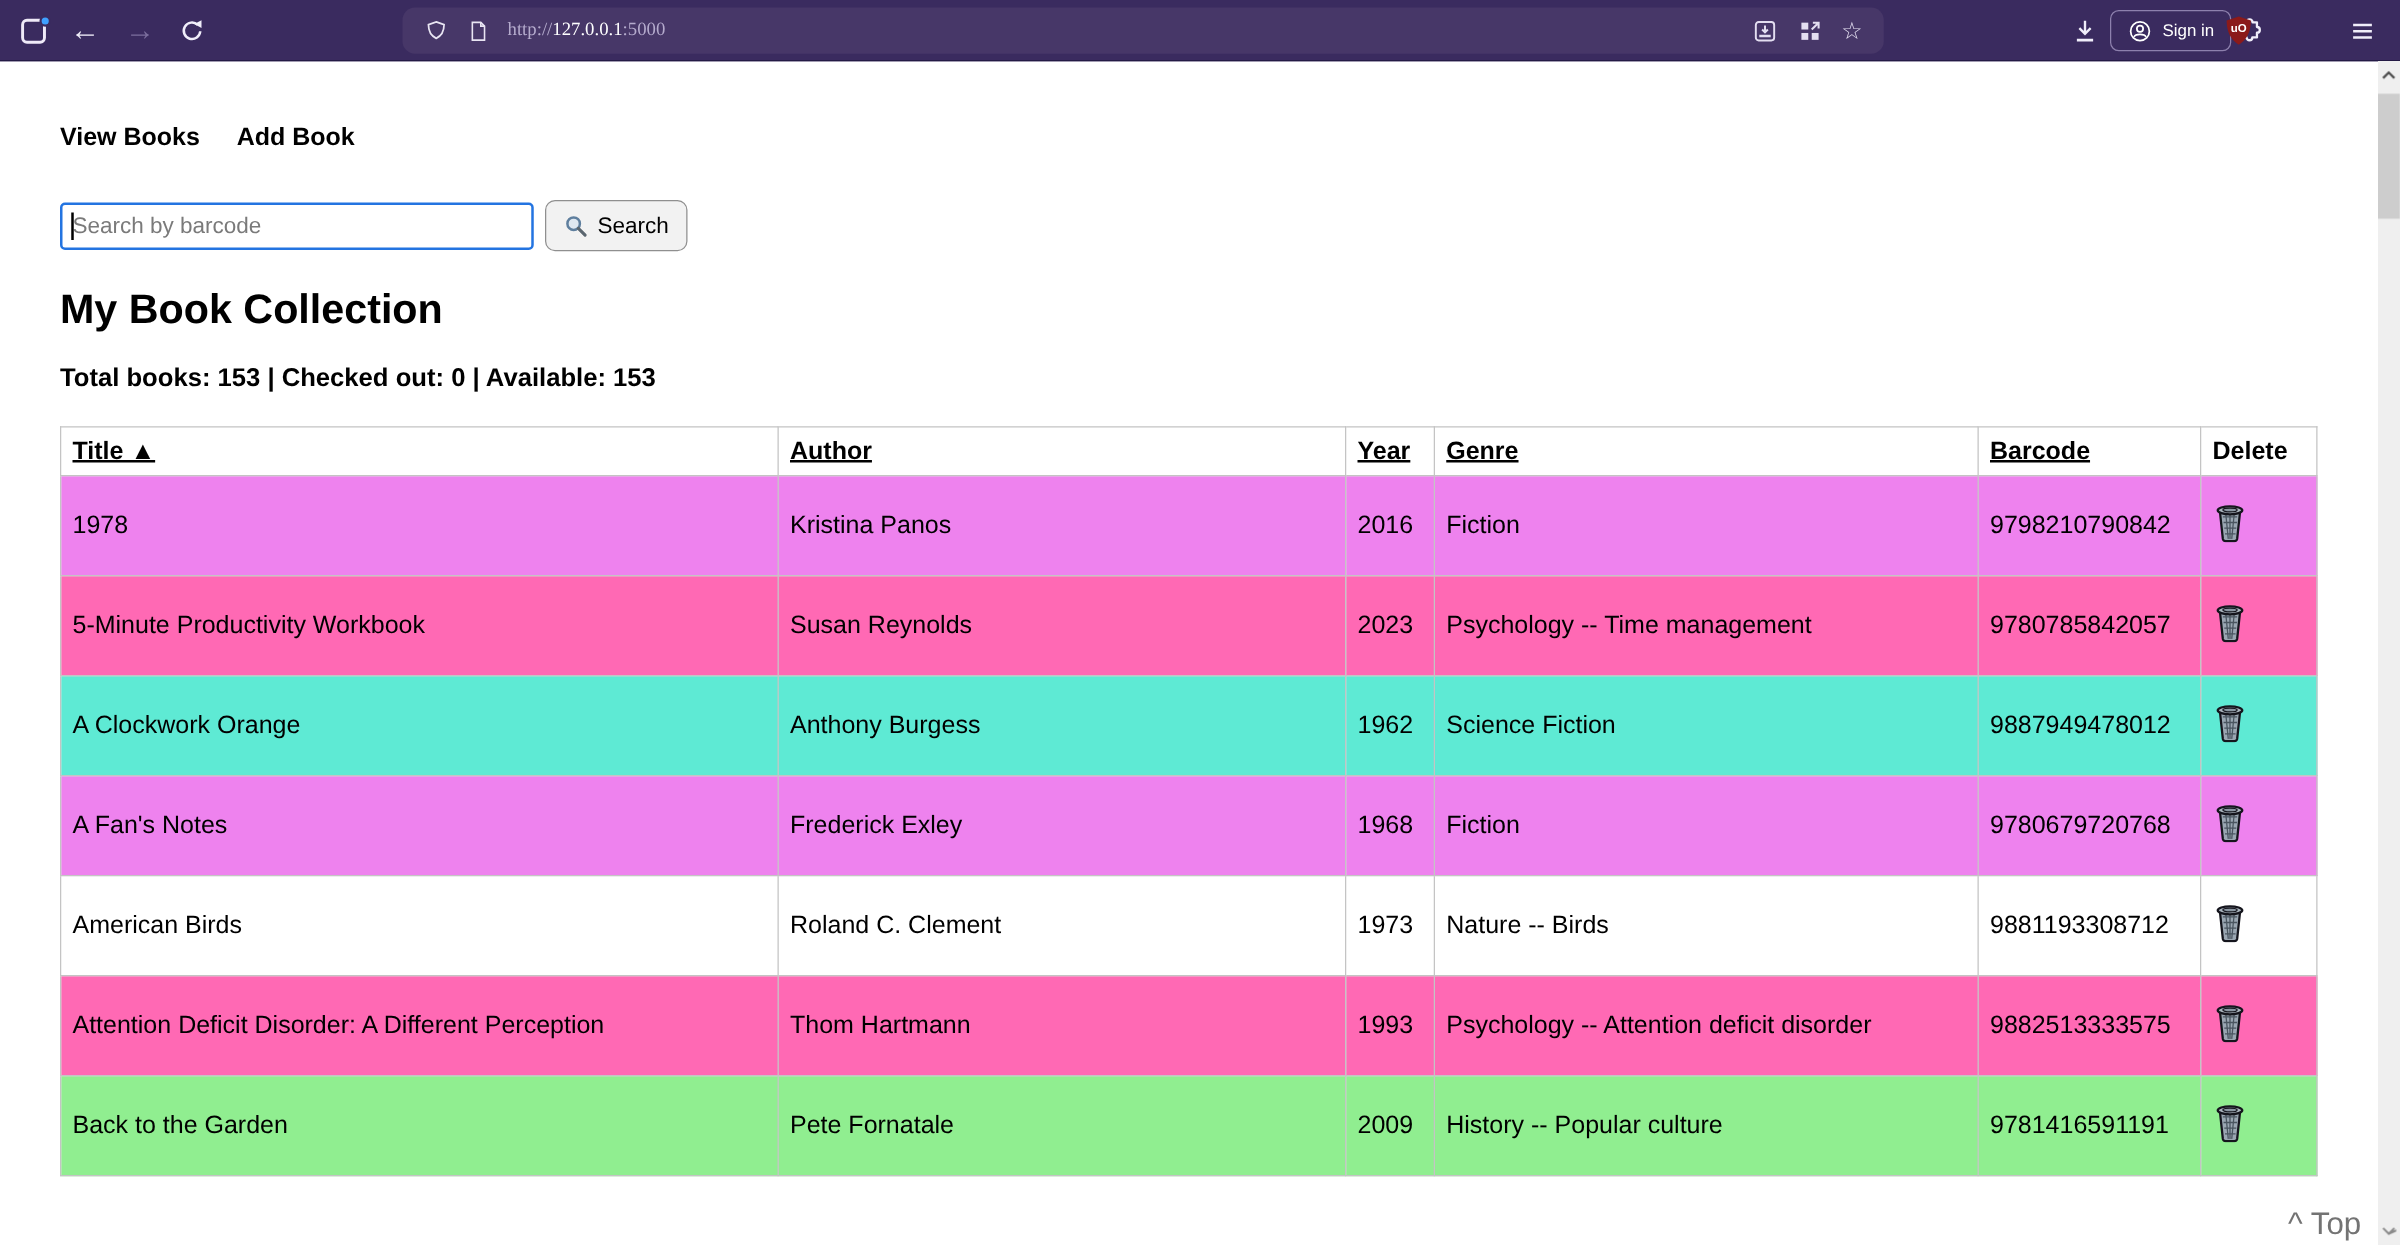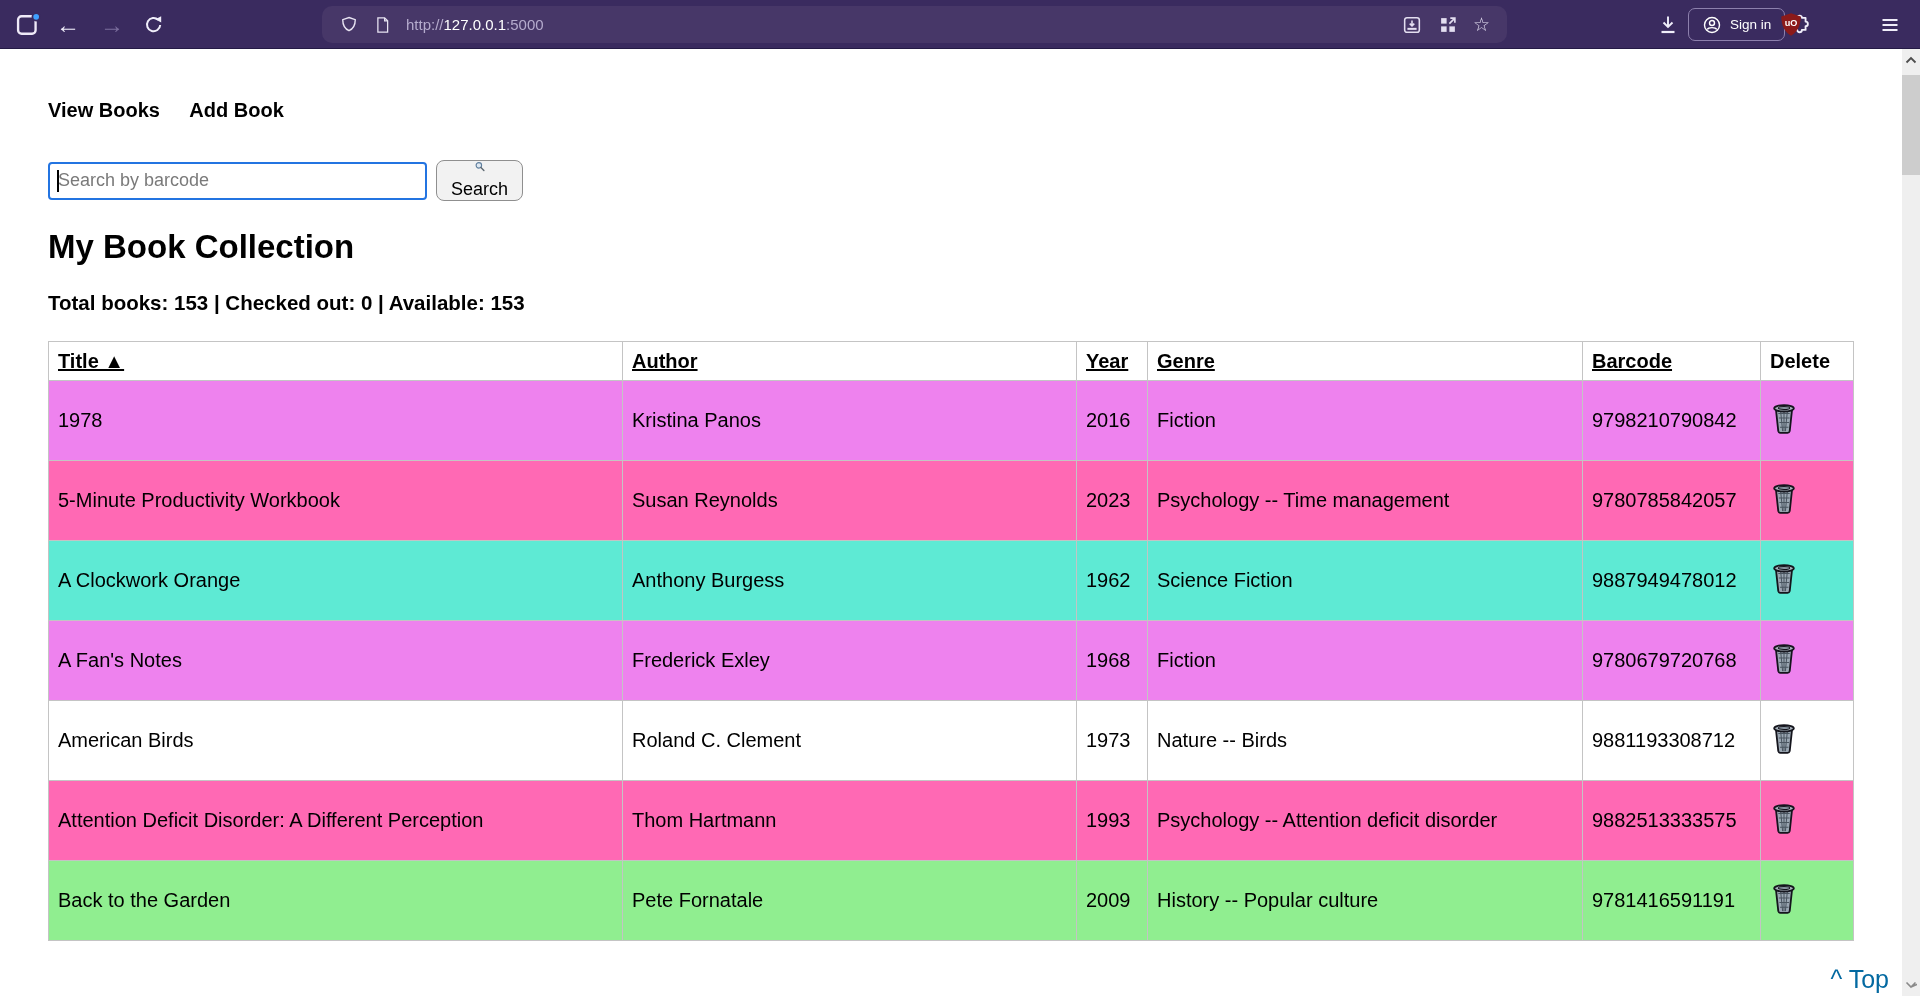--- a/index.html
+++ b/index.html
@@ -9,21 +9,21 @@
   
   .chrome { position:relative; width:1920px; height:49px; background:#3a2b5f;
     border-bottom:1px solid #241a45; }
   .chrome .abs { position:absolute; top:0; height:49px; display:flex; align-items:center; }
   .appicon { left:14px; }
   .navbtn { color:#f0eefa; font-size:24px; line-height:49px; cursor:pointer; user-select:none; }
   .back { left:56px; }
   .fwd  { left:100px; color:#7b6e9d; }
   .reload { left:142px; }
   .urlbar { position:absolute; left:322px; top:6px; width:1185px; height:37px;
-    background:#473768; border-radius:10px; display:flex; align-items:center; padding:0 10px; }
+    background:#473768; border-radius:10px; display:flex; align-items:center; padding:0 10px;font-family:Liberation Serif, serif; }
   .urlbar .sp { margin:0 7px; display:flex; align-items:center; }
   .urltext { margin-left:8px; font-size:15px; color:#ffffff; white-space:nowrap; }
   .urldim { color:#b5abcd; }
   .urlbar .grow { flex:1; }
   .star { font-size:19px; color:#e3def0; }
   .signin { position:absolute; left:1688px; top:8px; height:33px; display:flex; align-items:center;
     gap:8px; padding:12px 13px; border:1px solid #8d80ad; border-radius:7px; color:#ffffff;
     font-size:13.5px; cursor:pointer; }
   .ico { display:flex; align-items:center; justify-content:center; cursor:pointer; }
   .dl { left:1656px; } .puzzle { left:1788px; } .ublock { left:1778px; } .menu { left:1878px; }
@@ -32,36 +32,36 @@
   .page { padding:50px 0 0 48px; }
   .topnav a { font-size:20px; font-weight:bold; color:#000; text-decoration:none; margin-right:25px; cursor:pointer; }
   .searchrow { margin-top:38px; display:flex; align-items:center; }
   .searchbox { position:relative; width:379px; height:38px; }
   .searchbox input { width:379px; height:38px; border:2px solid #2374e1; border-radius:4px;
     padding:0 8px; font-size:18px; font-family:"Liberation Sans", sans-serif; outline:none; color:#000; }
   .searchbox input::placeholder { color:#7a7a7a; }
   .caret { position:absolute; left:9px; top:8px; width:1.5px; height:22px; background:#000; }
   .searchbtn { margin-left:9px; height:41px; padding:0 14px; background:#f2f2f2;
     border:1px solid #8f8f8f; border-radius:8px; font-size:18px; color:#000;
-    display:flex; align-items:center; gap:7px; cursor:pointer; font-family:"Liberation Sans", sans-serif;flex-direction:column; }
+    display:flex; align-items:center; gap:7px; cursor:pointer; font-family:"Liberation Sans", sans-serif; }
   h1 { margin:27px 0 0 0; font-size:33px; font-weight:bold; color:#000; }
   .stats { margin-top:25px; font-size:20.5px; font-weight:bold; color:#000; }
 
   table.books { margin-top:26px; border-collapse:collapse; table-layout:fixed; width:1805px; }
   table.books col.c-title { width:574px; } table.books col.c-author { width:454px; }
   table.books col.c-year { width:71px; }  table.books col.c-genre { width:435px; }
   table.books col.c-barcode { width:178px; } table.books col.c-delete { width:93px; }
   table.books th, table.books td { border:1px solid #c4c4c4; padding-left:9px; text-align:left; }
   table.books th { height:39px; font-size:20px; }
   table.books th a { color:#000; text-decoration:underline; cursor:pointer; }
   table.books td { height:80px; font-size:20px; color:#000; }
   td.del, th.del { text-align:center; padding-left:0; }
   .trashbtn { background:none; border:none; cursor:pointer; padding:0; }
 
-  .toplink { position:fixed; right:24px; bottom:0px; font-size:25px; color:#0369a1;
+  .toplink { position:fixed; right:24px; bottom:0px; font-size:25px; color:#737373;
     text-decoration:none; background:#fff; padding:2px 7px; cursor:pointer; }
 
   
   .sbar { position:fixed; top:49px; right:0; width:18px; height:947px; background:#efefef; }
   .sbar .thumb { position:absolute; top:26px; left:0; width:18px; height:100px; background:#cdcdcd; cursor:pointer; }
   .sbar .arr { position:absolute; left:0; width:18px; height:18px; display:flex;
     align-items:center; justify-content:center; cursor:pointer; }
   .sbar .up { top:2px; } .sbar .down { bottom:2px; }
 </style>
 </head>

